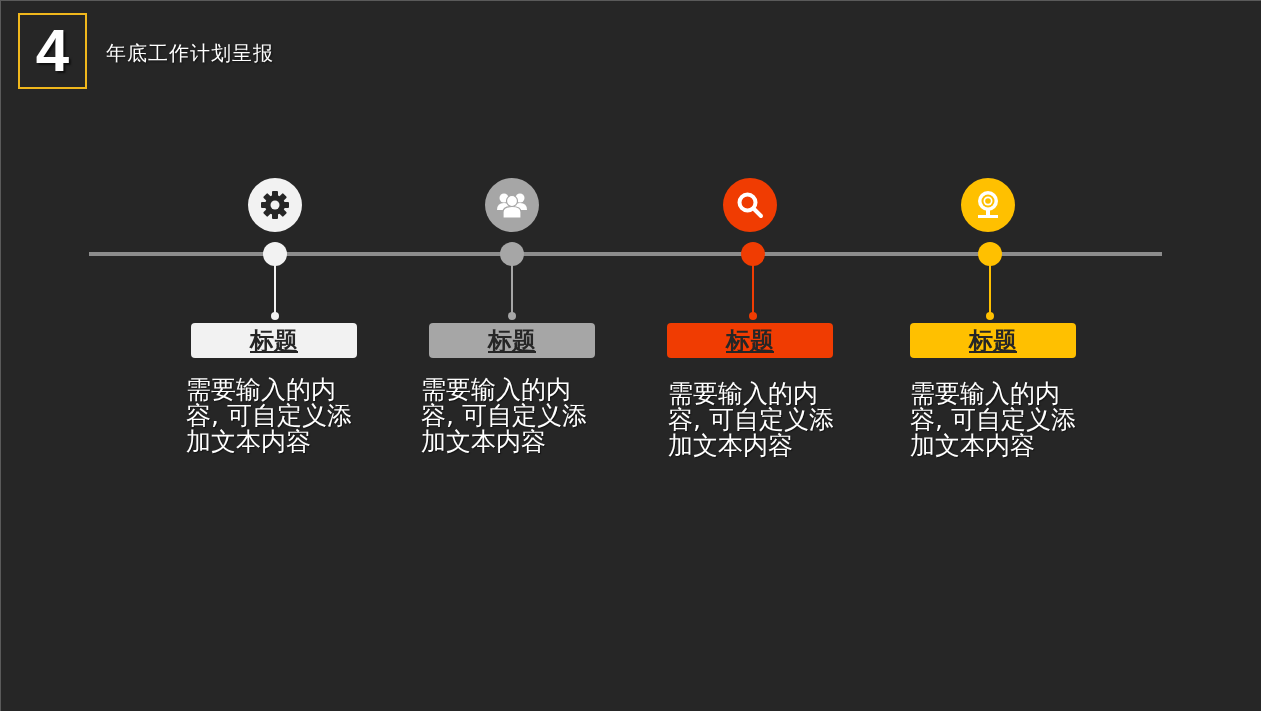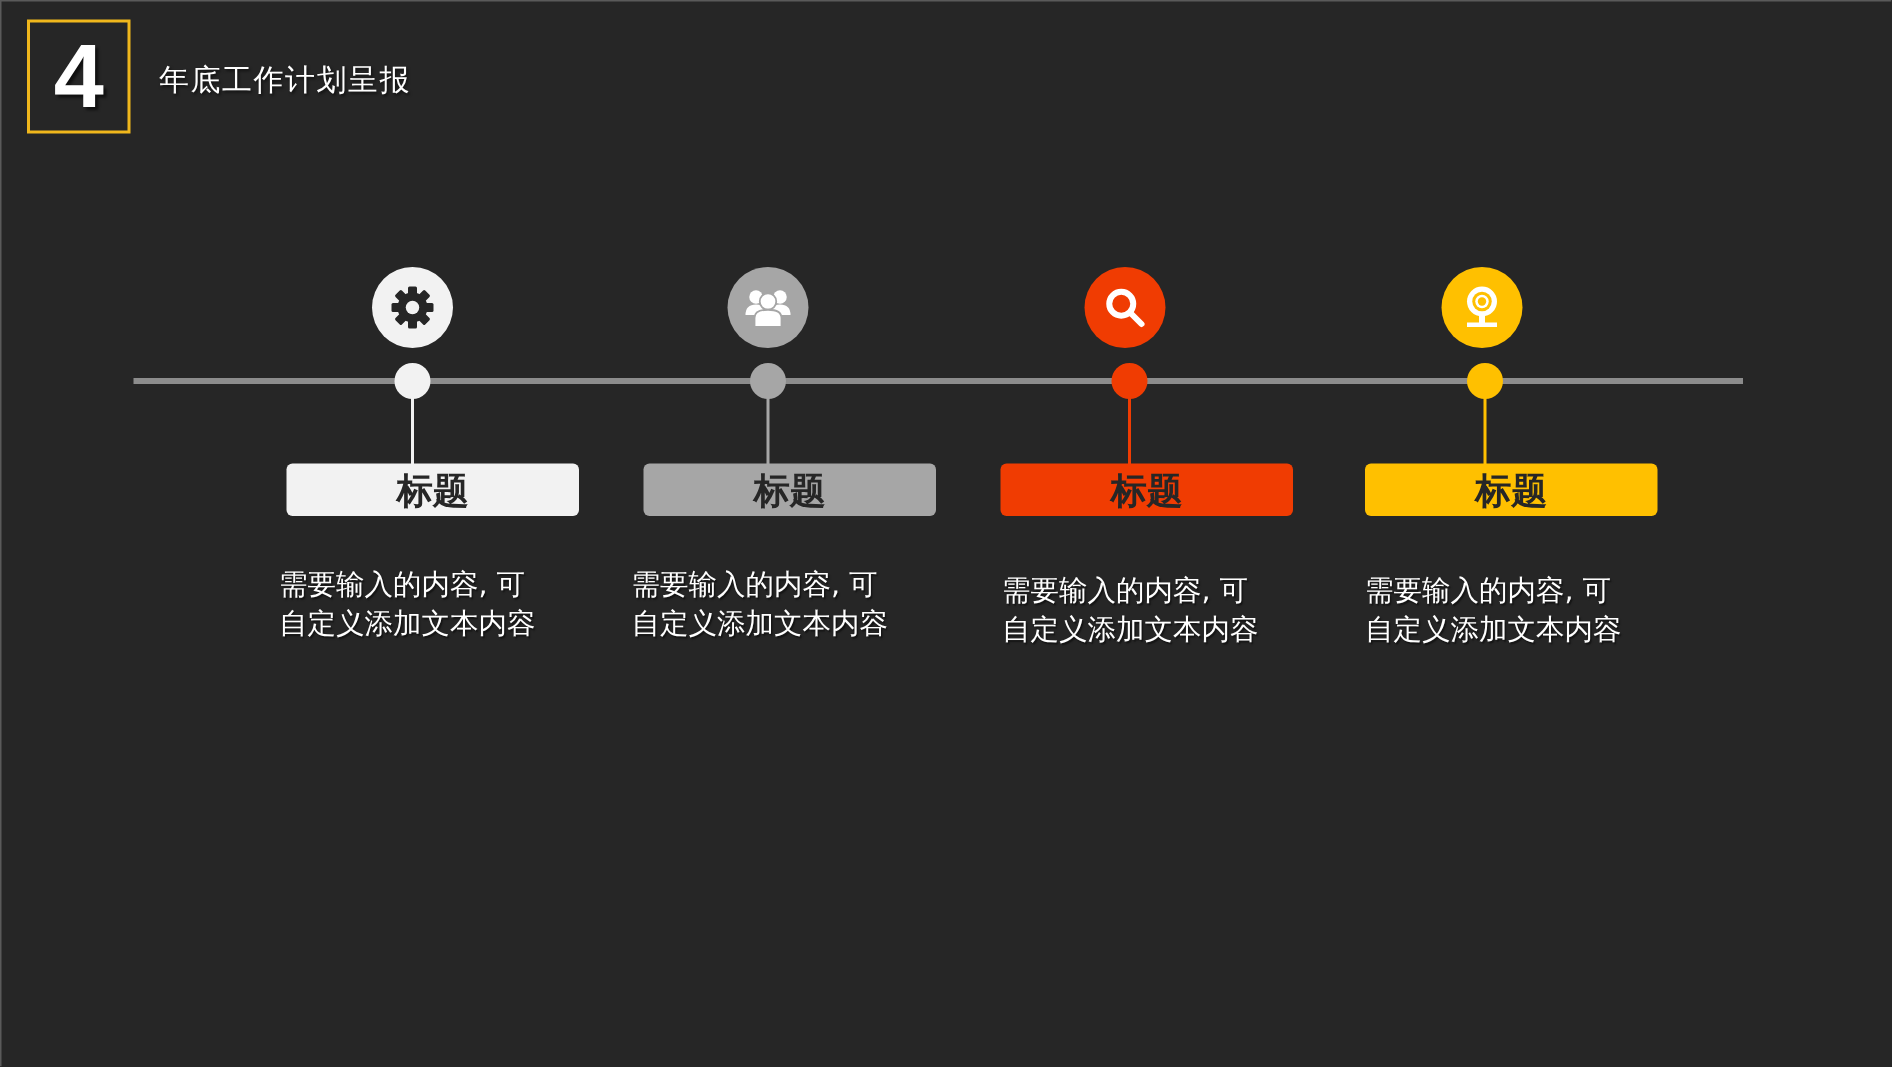--- a/index.html
+++ b/index.html
@@ -45,28 +45,28 @@
       left:-12px; top:242px;
     }
     .stem {
       position:absolute; width:2px; left:-1px; top:256px; height:60px;
     }
     .dot-small {
       position:absolute; width:8px; height:8px; border-radius:50%;
       left:-4px; top:312px;
     }
     .label-box {
-      position:absolute; top:309px; height:35px; width:195px;
+      position:absolute; top:323px; height:35px; width:166px;
       border-radius:4px;
       display:flex; align-items:center; justify-content:center;
-      color:#262626; font-weight:bold; font-size:24px; line-height:1;
+      color:#262626; font-weight:bold; font-size:24px; line-height:1;text-decoration:underline;
     }
     .desc {
       position:absolute; width:180px;
-      color:#ffffff; font-size:19px; line-height:26px;
+      color:#ffffff; font-size:25px; line-height:26px;
       text-shadow:1px 1px 1px rgba(0,0,0,0.5);
     }
   </style>
 </head>
 <body>
 
 <div class="frame"></div>
 
 <div class="num-box">
   <span class="num">4</span>

